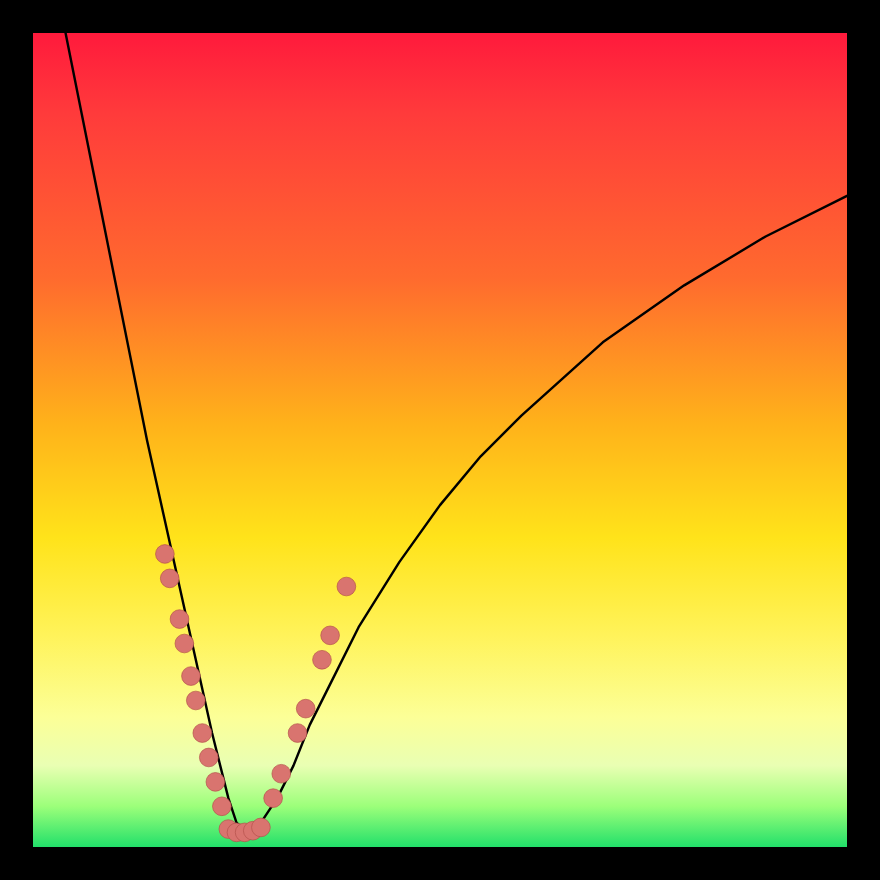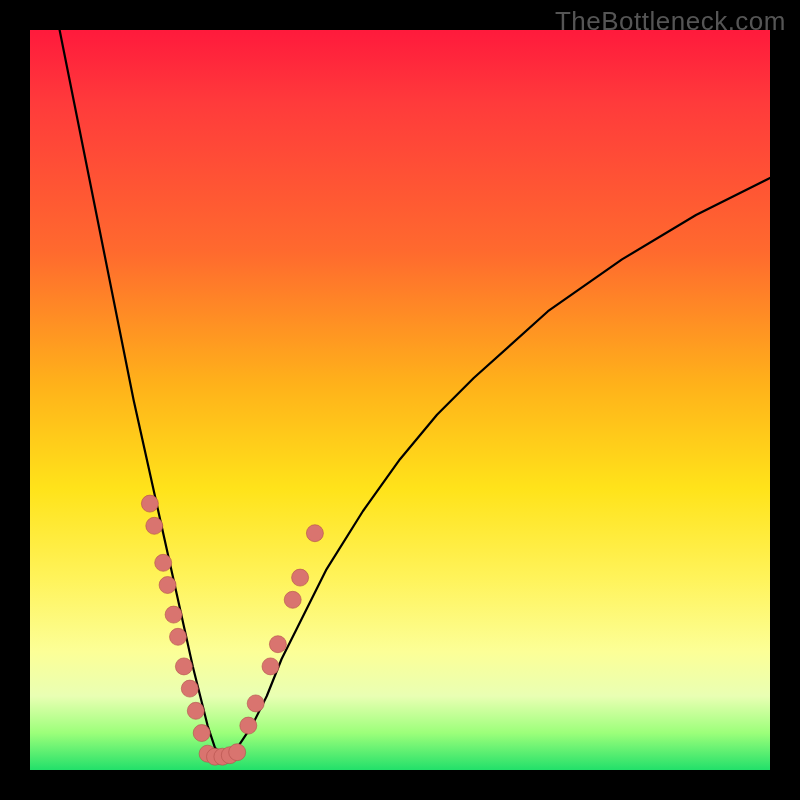--- a/index.html
+++ b/index.html
@@ -66,21 +66,20 @@
   .curve circle.bead {
     fill: #d9746f;
     stroke: #b24f4a;
     stroke-width: 0.6;
   }
 </style>
 </head>
 <body>
 
 <div class="frame">
-  <div class="watermark">TheBottleneck.com</div>
   <div class="plot">
     <svg class="curve" viewBox="0 0 740 740">
       <path class="line" d="M29.6 0.0 L44.4 74.0 L59.2 148.0 L74.0 222.0 L88.8 296.0 L103.6 370.0 L118.4 436.6 L133.2 503.2 L148.0 569.8 L162.8 636.4 L170.2 666.0 L177.6 695.6 L185.0 717.8 L192.4 725.2 L199.8 725.2 L207.2 717.8 L222.0 695.6 L236.8 666.0 L251.6 629.0 L266.4 599.4 L296.0 540.2 L333.0 481.0 L370.0 429.2 L407.0 384.8 L444.0 347.8 L518.0 281.2 L592.0 229.4 L666.0 185.0 L740.0 148.0 " id="curve-path"></path>
       <g id="beads">
           <circle class="bead" cx="119.9" cy="473.6" r="8.5"></circle>
           <circle class="bead" cx="124.3" cy="495.8" r="8.5"></circle>
           <circle class="bead" cx="133.2" cy="532.8" r="8.5"></circle>
           <circle class="bead" cx="137.6" cy="555.0" r="8.5"></circle>
           <circle class="bead" cx="143.6" cy="584.6" r="8.5"></circle>
           <circle class="bead" cx="148.0" cy="606.8" r="8.5"></circle>

